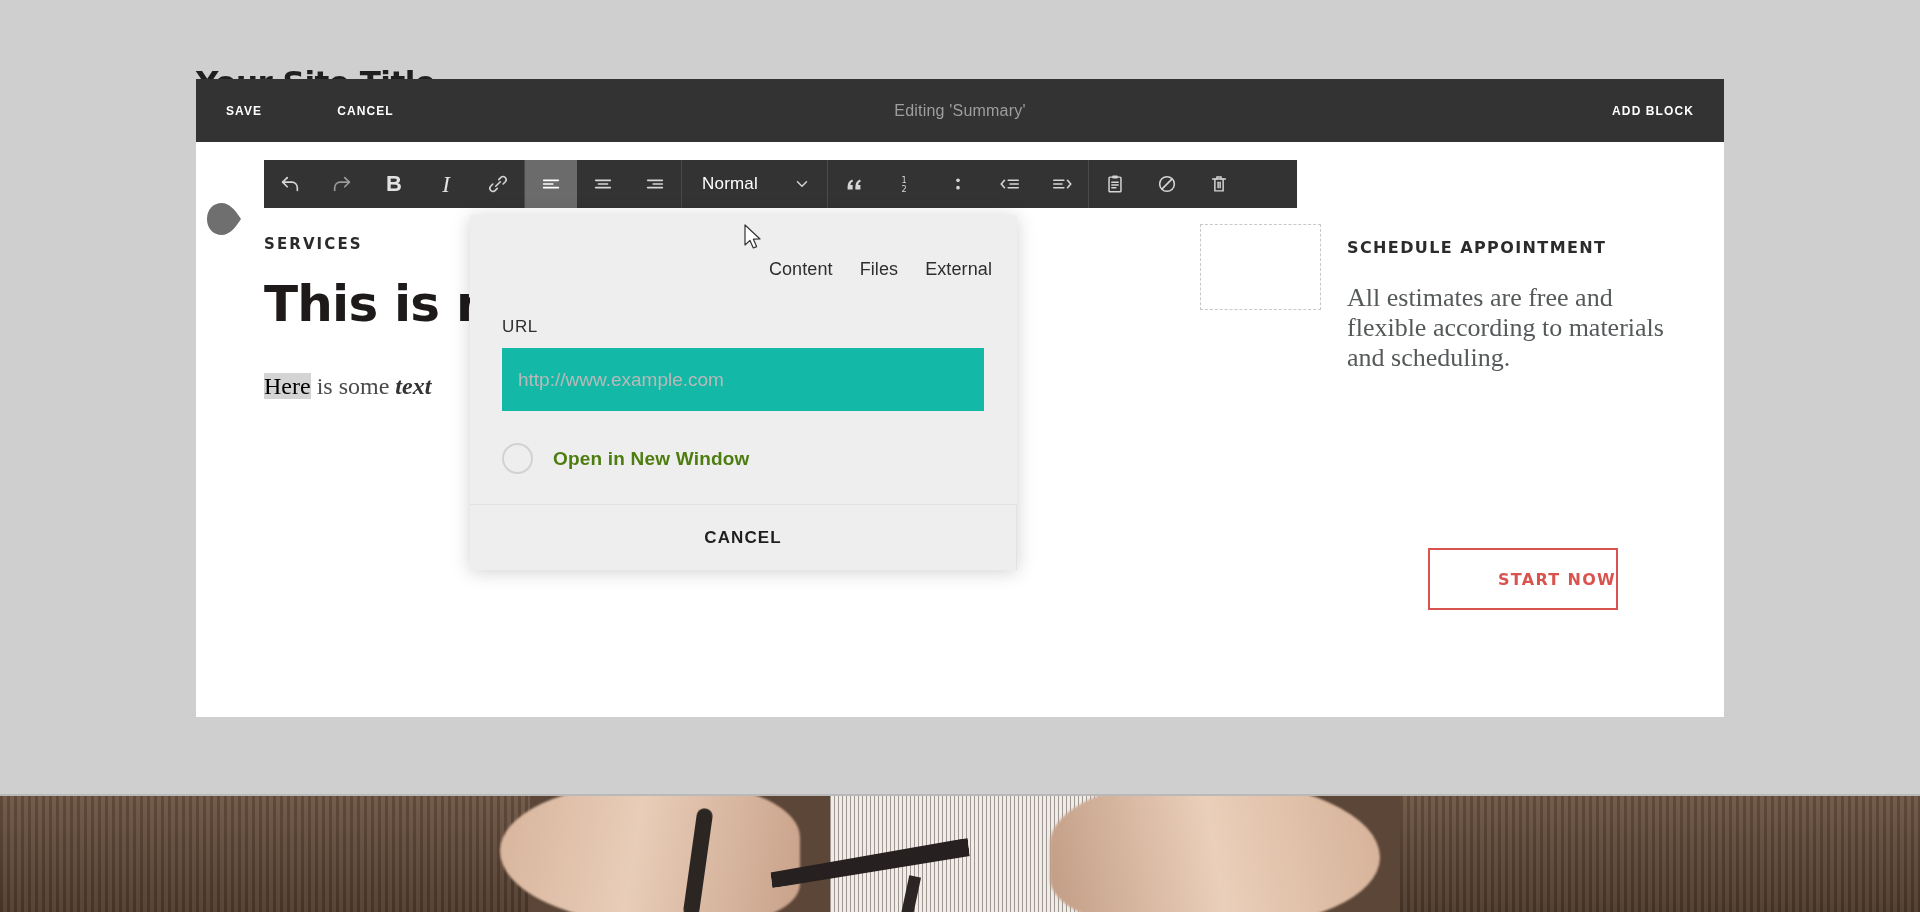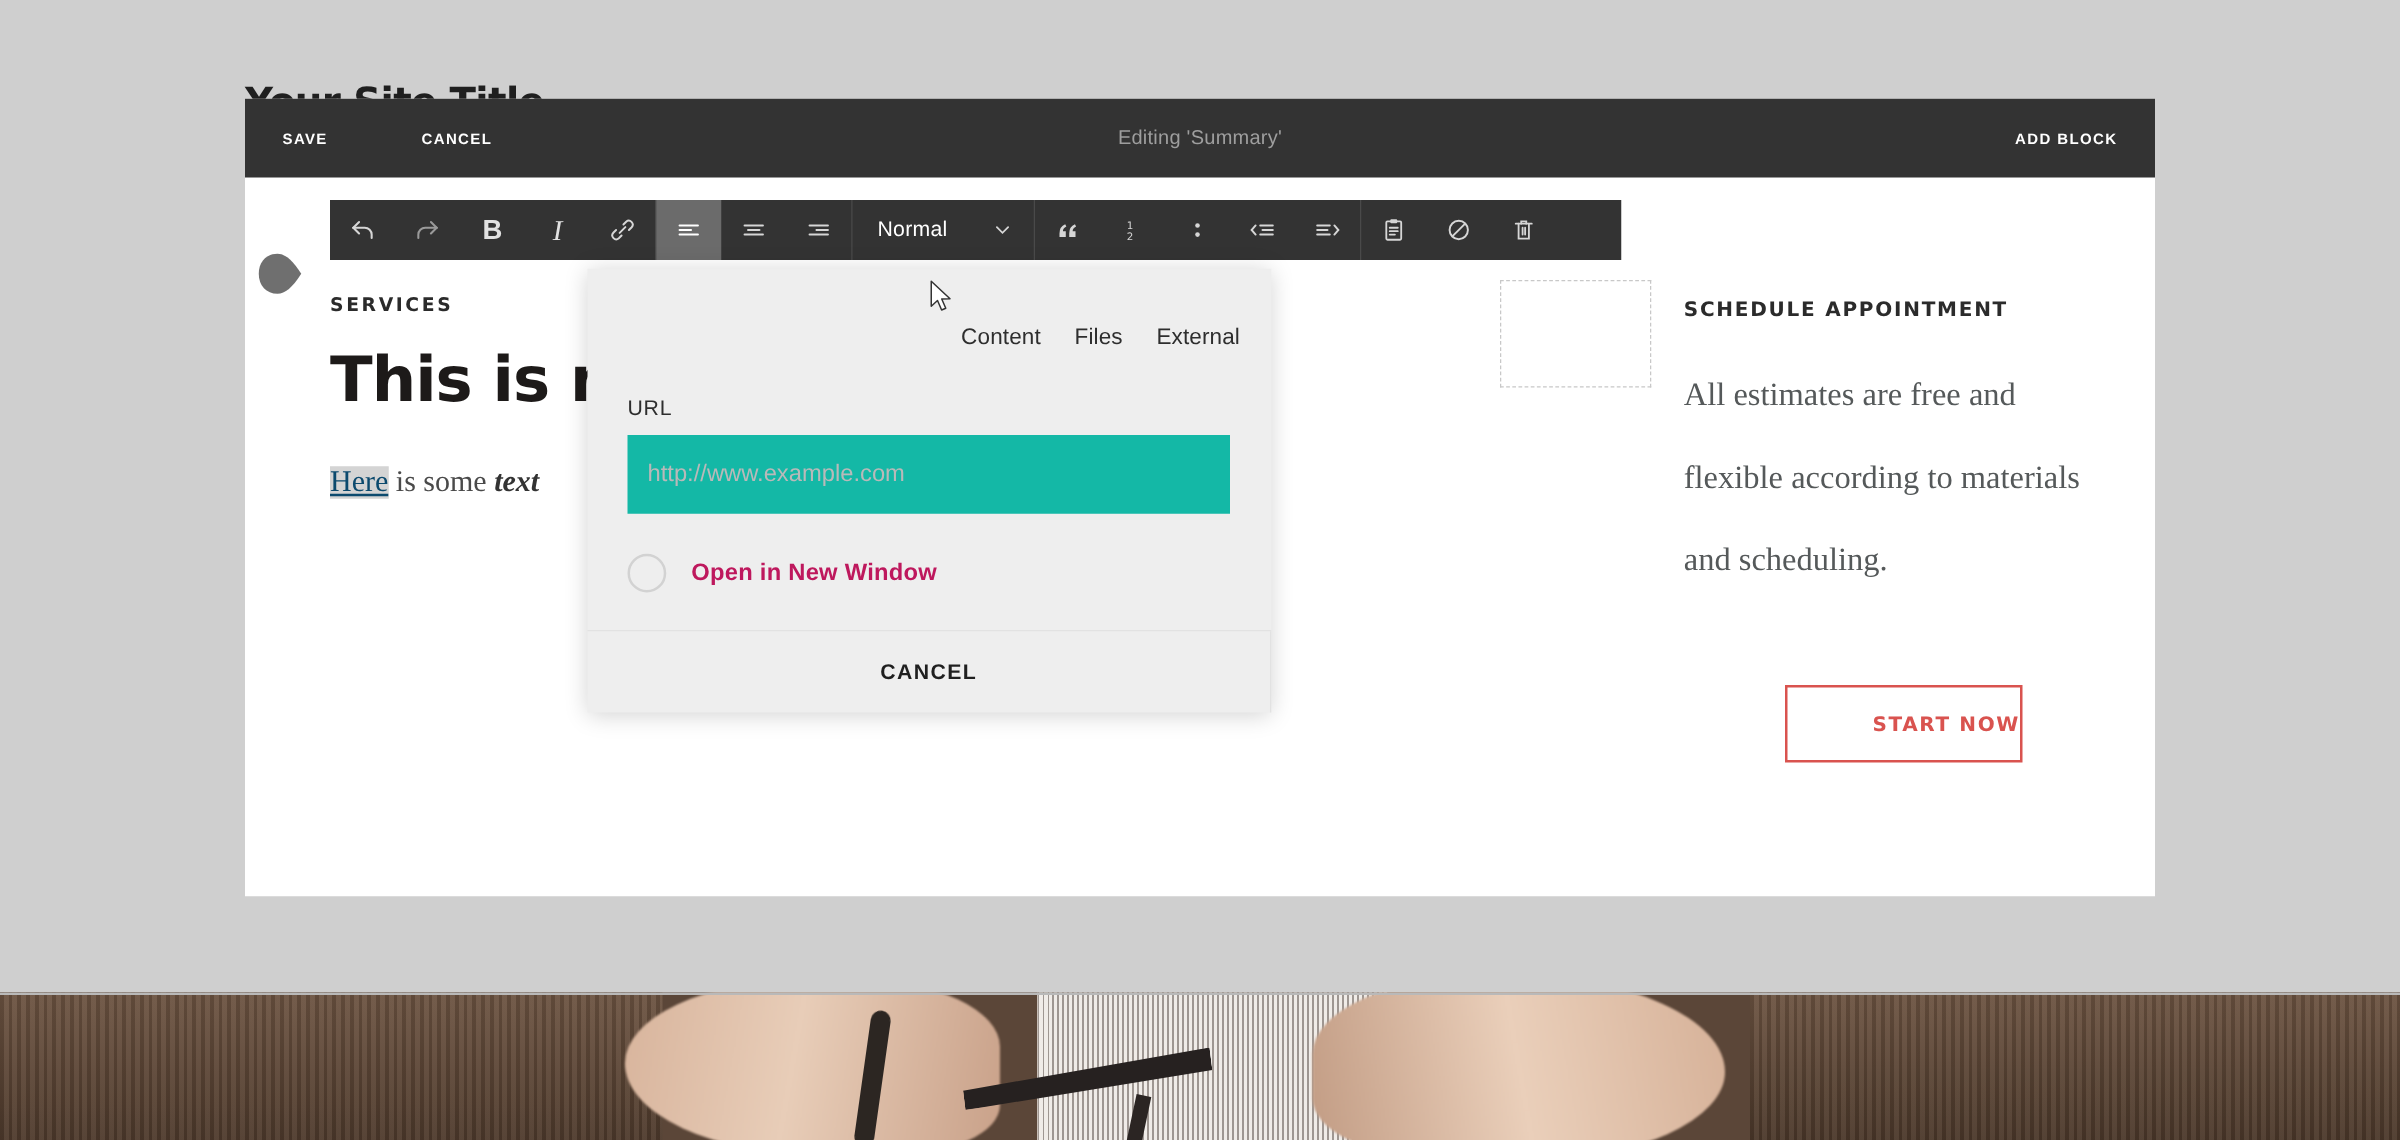--- a/index.html
+++ b/index.html
@@ -179,22 +179,21 @@
   }
   #body-copy {
     margin-top: 40px;
     font-family: "Liberation Serif", serif;
     font-size: 24px;
     color: #4a4a4a;
     white-space: nowrap;
   }
   #body-copy .sel {
     background: #d4d4d4;
-    color: #0c4a6e;
-    text-decoration: underline;
+    color: #000000;
   }
   #body-copy .ital { font-style: italic; font-weight: 700; color: #333; }
 
   
   #img-placeholder {
     position: absolute;
     left: 1200px;
     top: 224px;
     width: 121px;
     height: 86px;
@@ -211,21 +210,21 @@
     font-family: "DejaVu Sans", sans-serif;
     font-size: 16px;
     font-weight: 700;
     letter-spacing: 1.4px;
     color: #2b2b2b;
   }
   #right-body {
     margin-top: 26px;
     font-family: "Liberation Serif", serif;
     font-size: 26px;
-    line-height: 66px;
+    line-height: 30px;
     color: #55595a;
   }
   #start-now-btn {
     position: absolute;
     left: 1428px;
     top: 548px;
     width: 190px;
     height: 62px;
     border: 2px solid #d9534f;
     display: flex;
@@ -301,21 +300,21 @@
     width: 31px;
     height: 31px;
     border-radius: 50%;
     border: 2px solid #d2d2d2;
     background: #eeeeee;
   }
   #newwin-label {
     margin-left: 20px;
     font-size: 19px;
     font-weight: 700;
-    color: #be185d;
+    color: #4d7c0f;
     letter-spacing: 0.2px;
   }
   #dialog-footer {
     position: absolute;
     left: 0;
     bottom: 0;
     width: 100%;
     height: 66px;
     display: flex;
     border-top: 1px solid #e2e2e2;

